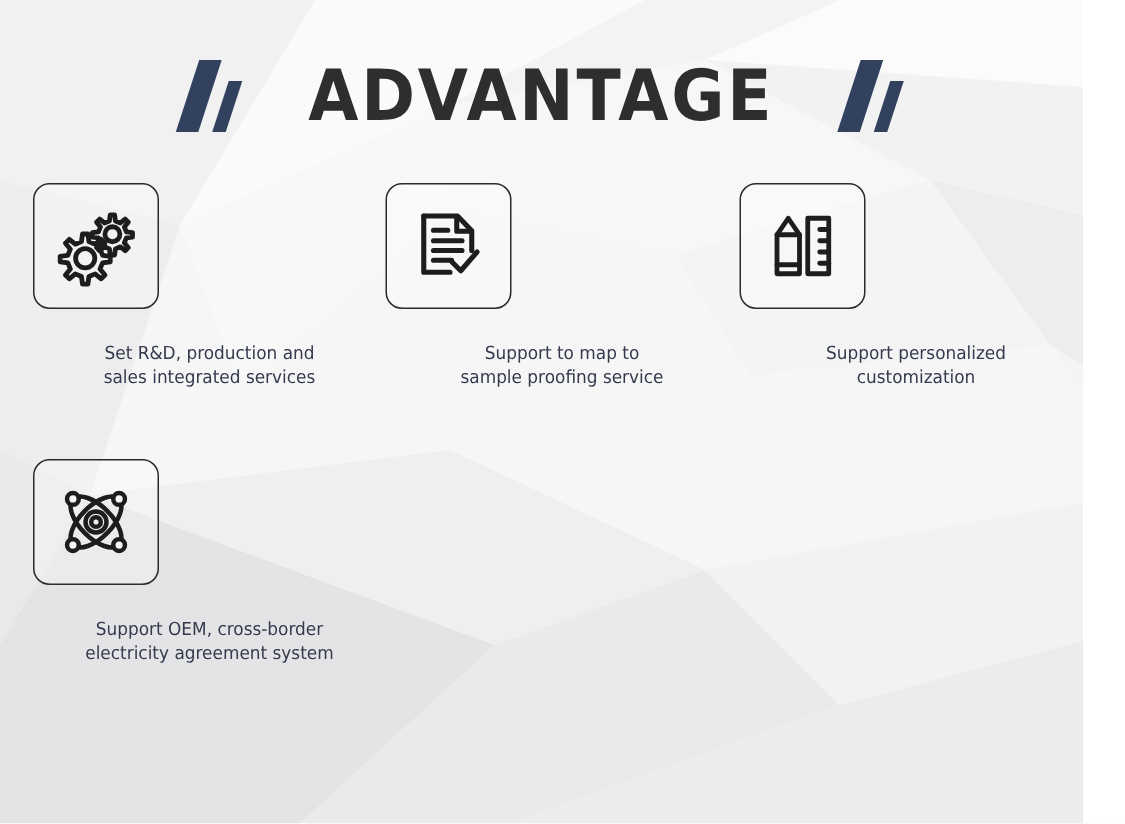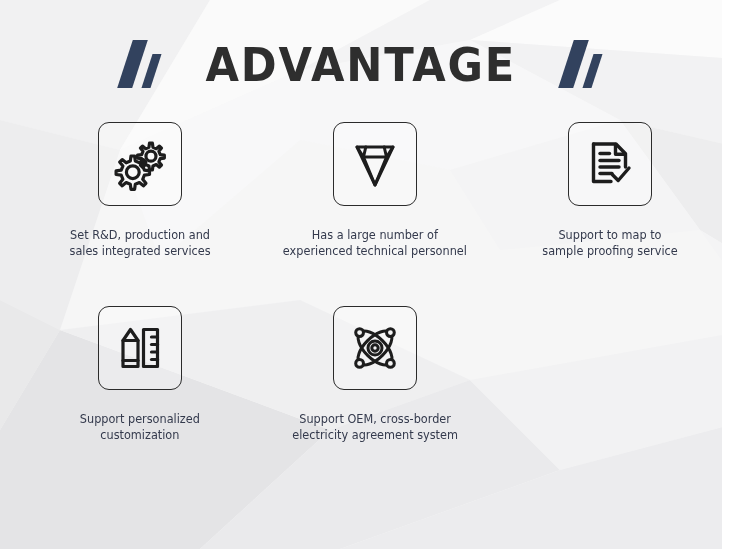--- a/index.html
+++ b/index.html
@@ -72,21 +72,20 @@
     width:706px;
     display:grid;
     grid-template-columns:repeat(3, 1fr);
     grid-template-rows:repeat(2, 184px);
     z-index:2;
   }
 
   .feature {
     display:flex;
     flex-direction:column;
-    align-items:center;
   }
 
   .icon-box {
     width:84px; height:84px;
     border:1.4px solid #2b2b2b;
     border-radius:11px;
     background:rgba(255,255,255,0.28);
     display:flex;
     align-items:center;
     justify-content:center;
@@ -152,33 +151,20 @@
           <path d="M38.5 8.2 l2.9 .0 .55 4.1 3.3 1.35 3.2-2.6 2.05 2.05 -2.6 3.2 1.35 3.3 4.1 .55 0 2.9 -4.1 .55 -1.35 3.3 2.6 3.2 -2.05 2.05 -3.2-2.6 -3.3 1.35 -.55 4.1 -2.9 0 -.55-4.1 -3.3-1.35 -3.2 2.6 -2.05-2.05 2.6-3.2 -1.35-3.3 -4.1-.55 0-2.9 4.1-.55 1.35-3.3 -2.6-3.2 2.05-2.05 3.2 2.6 3.3-1.35z"></path>
           <circle cx="39.95" cy="21.15" r="5.0"></circle>
           <path d="M20.0 21.0 l3.6 .0 .7 5.1 4.1 1.7 4.0-3.25 2.55 2.55 -3.25 4.0 1.7 4.1 5.1 .7 0 3.6 -5.1 .7 -1.7 4.1 3.25 4.0 -2.55 2.55 -4.0-3.25 -4.1 1.7 -.7 5.1 -3.6 0 -.7-5.1 -4.1-1.7 -4.0 3.25 -2.55-2.55 3.25-4.0 -1.7-4.1 -5.1-.7 0-3.6 5.1-.7 1.7-4.1 -3.25-4.0 2.55-2.55 4.0 3.25 4.1-1.7z"></path>
           <circle cx="21.8" cy="37.2" r="6.4"></circle>
         </svg>
       </div>
       <div class="feature-caption">Set R&amp;D, production and
 sales integrated services</div>
     </div>
 
-    <div class="feature">
-      <div class="icon-box">
-        <svg width="58" height="58" viewBox="0 0 58 58" fill="none" stroke="#1d1d1d" stroke-width="3.0" stroke-linejoin="round" stroke-linecap="round">
-          <path d="M11 12 L47 12 L29 50 Z"></path>
-          <path d="M11 12 L17.5 22 L40.5 22 L47 12"></path>
-          <path d="M17.5 22 L29 50 L40.5 22"></path>
-          <path d="M19.8 12 L17.5 22"></path>
-          <path d="M38.2 12 L40.5 22"></path>
-        </svg>
-      </div>
-      <div class="feature-caption">Has a large number of
-experienced technical personnel</div>
-    </div>
 
 
     <div class="feature">
       <div class="icon-box">
         <svg width="58" height="58" viewBox="0 0 58 58" fill="none" stroke="#1d1d1d" stroke-width="3.4" stroke-linejoin="round" stroke-linecap="round">
           <path d="M12.5 9.0 L35.0 9.0 L44.5 18.8 L44.5 32.0"></path>
           <path d="M12.5 9.0 L12.5 46.5 L30.0 46.5"></path>
           <path d="M34.5 9.4 L34.5 19.2 L44.2 19.2"></path>
           <path d="M19.0 18.5 L28.5 18.5"></path>
           <path d="M19.0 25.5 L38.0 25.5"></path>

